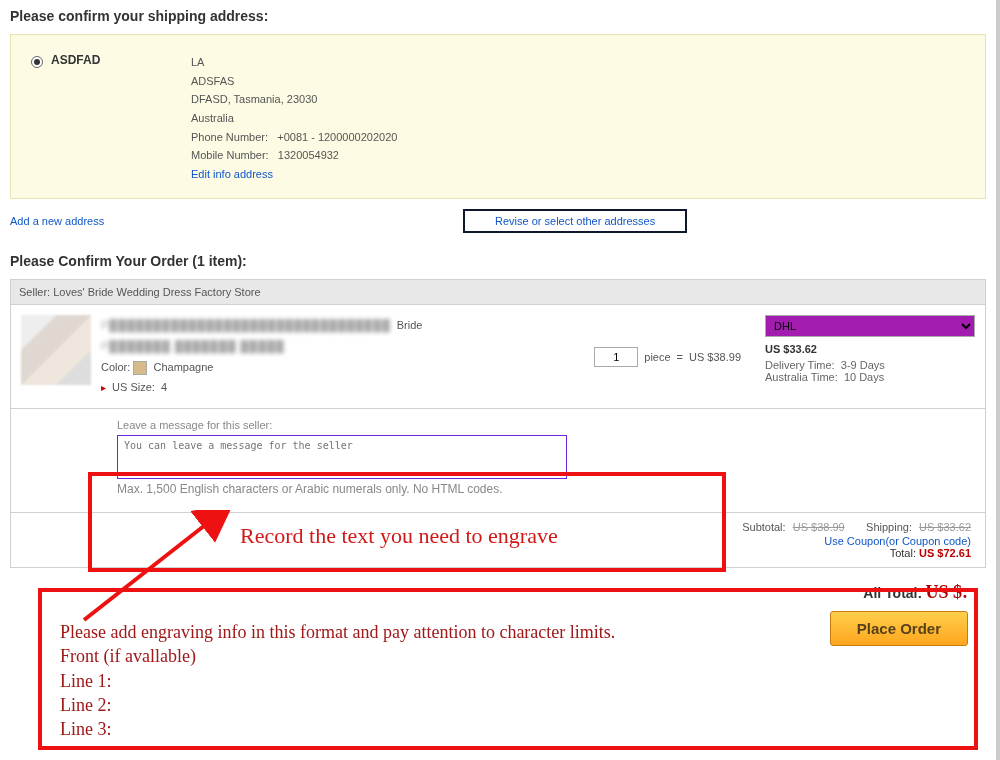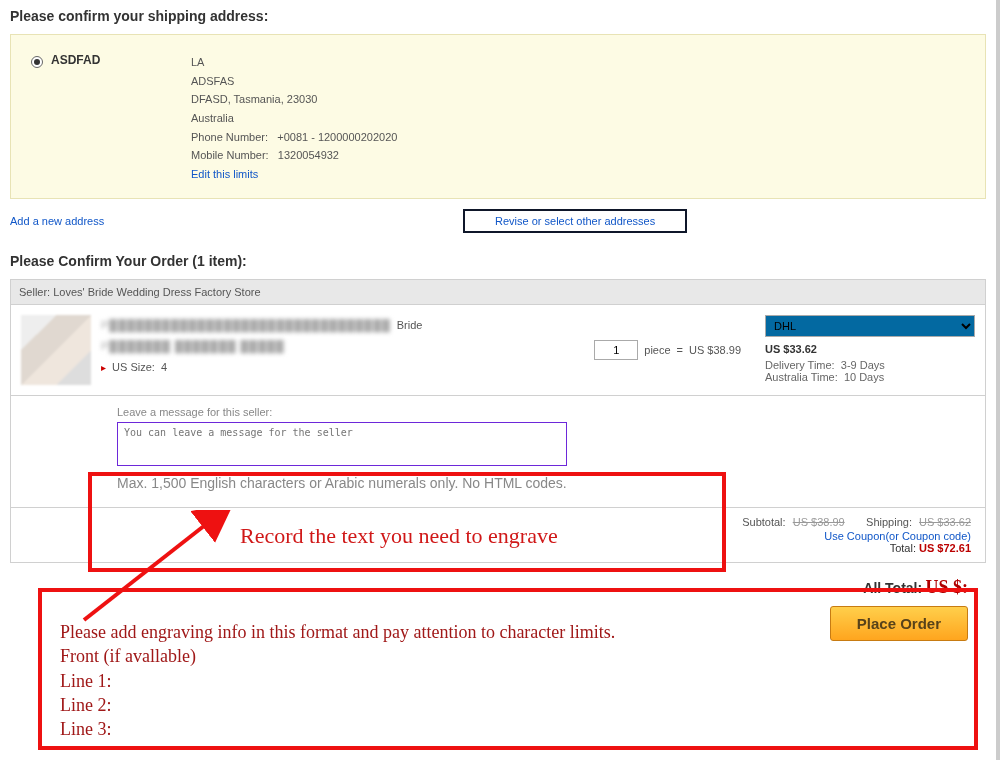--- a/index.html
+++ b/index.html
@@ -75,33 +75,33 @@
   .caret-red { color:#c00; font-size:10px; margin-right:3px; }
   .qty-block { display:flex; align-items:center; gap:6px; font-size:11px; color:#555; }
   .qty-input {
     width: 44px; height: 20px; border:1px solid #aaa; text-align:center; font-size:11px;
   }
   .ship-box {
     width: 210px; font-size: 11px; color: #666;
   }
   .ship-select {
     width: 100%; height: 22px; border:1px solid #aaa; font-size:11px; padding:2px 4px;
-    background: #0369a1; margin-bottom: 6px;
+    background: #a21caf; margin-bottom: 6px;
   }
   .ship-price { font-weight: bold; color:#333; margin-bottom: 4px; }
   .msg-wrap {
     border: 1px solid #d0d0d0; border-top:none; padding: 10px 10px 16px 106px;
     position: relative;
   }
   .msg-label { font-size: 11px; color:#888; margin-bottom:4px; }
   .msg-textarea {
     width: 450px; height: 44px; border:1px solid #6d28d9; resize:none;
     font-size:10px; color:#888; padding:4px 6px; background:#fff;
   }
-  .msg-hint { font-size: 14px; color:#888; margin-top:6px; }
+  .msg-hint { font-size: 12px; color:#888; }
   .totals-wrap {
     border:1px solid #d0d0d0; border-top:none; padding:8px 14px;
     text-align: right; font-size: 11px; color:#555;
   }
   .totals-row1 { margin-bottom:2px;text-align:right; }
   .totals-row1 .lbl { margin-right:4px; }
   .totals-row1 .val { color:#333; }
   .totals-row1 .strike { text-decoration: line-through; color:#999; }
   .coupon-link { color:#1157c8; font-size:11px; cursor:pointer; }
   .total-line { color:#333; }
@@ -156,21 +156,21 @@
         <div>DFASD, Tasmania, 23030</div>
         <div>Australia</div>
         <div>
           <span>Phone Number:</span>&nbsp;&nbsp;
           <span>+0081 - 1200000202020</span>
         </div>
         <div>
           <span>Mobile Number:</span>&nbsp;&nbsp;
           <span>1320054932</span>
         </div>
-        <div class="link">Edit this limits</div>
+        <div class="link">Edit info address</div>
       </div>
     </div>
   </div>
 
   <div class="link-row">
     <span class="link addnew">Add a new address</span>
     <span class="spacer"></span>
     <span class="revise-btn">Revise or select other addresses</span>
     <span class="spacer"></span>
   </div>
@@ -181,20 +181,25 @@
 
   <div class="order-body">
     <div class="prod-left">
       <div class="thumb"></div>
       <div class="prod-info">
         <div class="prod-title-row">
           <span class="blur-text">P████████████████████████████████</span>
           <span>Bride</span>
         </div>
         <div class="blur-text">P███████ ███████ █████</div>
+        <div>
+          <span>Color:</span>
+          <span class="color-swatch"></span>
+          <span>Champagne</span>
+        </div>
         <div>
           <span class="caret-red">▸</span>
           <span>US Size:</span>&nbsp;
           <span>4</span>
         </div>
       </div>
       <div class="qty-block">
         <input class="qty-input" value="1" style="">
         <span>piece</span>
         <span>=</span>

